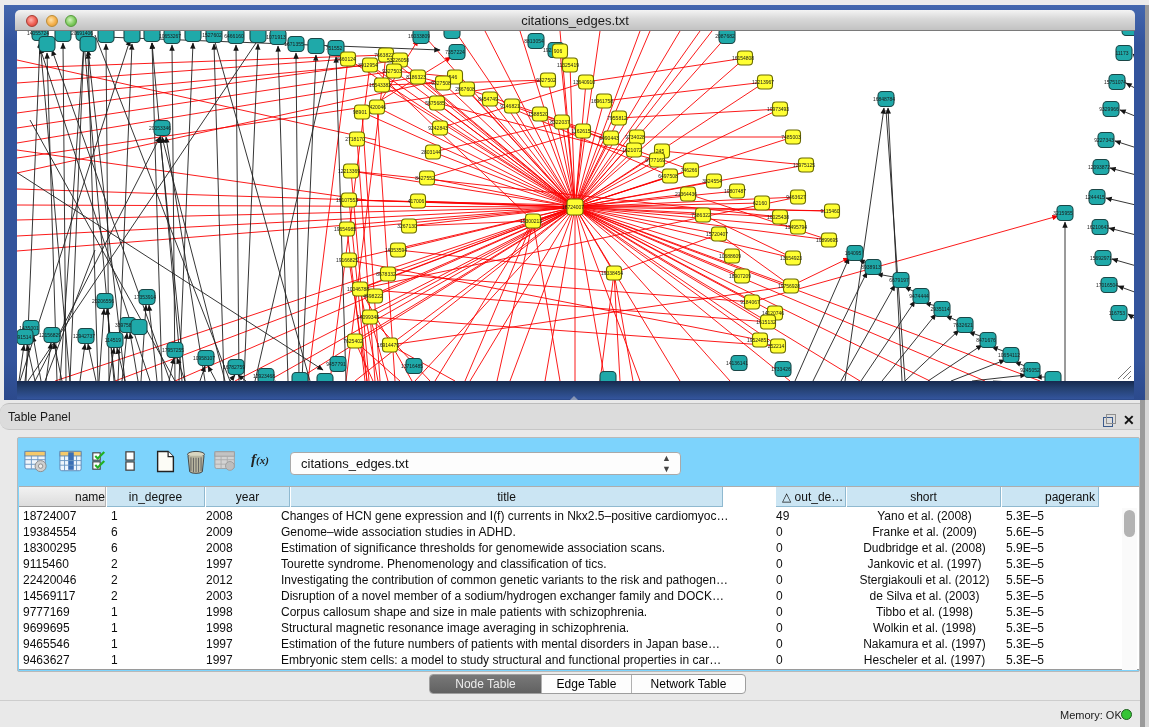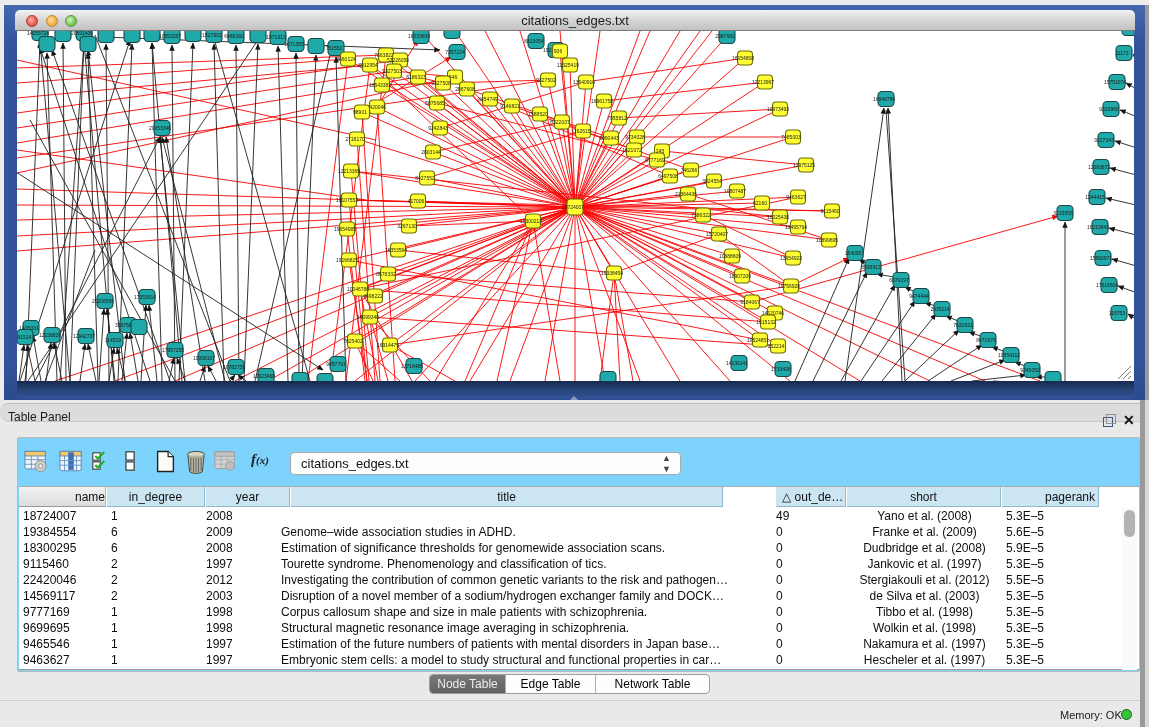--- a/index.html
+++ b/index.html
@@ -9,42 +9,42 @@
 #titlebar { position:absolute; left:15px; top:10px; width:1120px; height:21px;
   background:linear-gradient(180deg,#f4f4f4 0%,#d8d8d8 45%,#c2c2c2 100%);
   border-radius:5px 5px 0 0; border-bottom:1px solid #7a7a7a; }
 #titlebar .t { position:absolute; left:0; right:0; top:3px; text-align:center; font-size:13px; color:#1a1a1a; }
 .tl { position:absolute; top:5px; width:12px; height:12px; border-radius:6px; }
 #canvas { position:absolute; left:17px; top:31px; width:1117px; height:350px; background:#fff; overflow:hidden; }
 #shadow { position:absolute; left:17px; top:381px; width:1117px; height:18px;
   background:linear-gradient(180deg,#16294e 0%,#24406f 40%,#33549c 100%); }
 #notch { position:absolute; left:569px; top:396px; width:0; height:0; border-left:5px solid transparent; border-right:5px solid transparent; border-bottom:5px solid #8a97b5; }
 #bottom { position:absolute; left:0; top:400px; width:1149px; height:327px; background:#e9e9e9; }
-#tpbar { position:absolute; left:0; top:3px; width:1149px; height:19px; background:#dcdcdc; border-top:1px solid #bcbcbc; border-bottom:1px solid #c6c6c6;border-radius:9px; }
+#tpbar { position:absolute; left:0; top:3px; width:1149px; height:27px; background:#dcdcdc; border-top:1px solid #bcbcbc; border-bottom:1px solid #c6c6c6;border-radius:9px; }
 #tpbar .lbl { position:absolute; left:8px; top:6px; font-size:12px; color:#1a1a1a; }
 #float { position:absolute; left:1103px; top:10px; width:13px; height:13px; }
 #close { position:absolute; left:1123px; top:8px; font-size:14px; font-weight:bold; color:#111; }
 #inset { position:absolute; left:17px; top:37px; width:1123px; height:235px; background:#7dd3fc; border:1px solid #b9b9b9; border-radius:2px; }
 #toolbar { position:absolute; left:2px; top:4px; height:42px; }
 .ticon { position:absolute; top:7px; }
 #combo { position:absolute; left:270px; top:10px; width:391px; height:23px; background:#fdfdfd; border:1px solid #a9a9a9; border-radius:4px; font-size:13px; color:#111; line-height:21px; padding-left:10px; }
 #combo .arr { position:absolute; right:9px; top:0px; font-size:9px; color:#444; line-height:11px; }
 #tablewrap { position:absolute; left:1px; top:48px; width:1120px; height:184px; background:#fff; border-top:1px solid #adadad; border-bottom:1px solid #9a9a9a; }
 #thead { position:absolute; left:0; top:0; height:20px; width:1080px; }
 .th { position:absolute; top:0; height:20px; background:#cbe5f3; border-right:1px solid #8fb9d0; border-bottom:1px solid #8fb9d0; font-size:12px; color:#111; text-align:center; line-height:20px; }
 .tr { position:absolute; left:0; width:1080px; height:16px; font-size:12px; color:#0d0d0d; }
 .c { position:absolute; top:1px; white-space:nowrap; overflow:hidden; }
 .c0 { left:4px; width:80px; } .c1 { left:92px; width:90px; } .c2 { left:187px; width:85px; }
 .c3 { left:262px; width:488px; } .c4 { left:757px; width:72px; }
 .c5 { left:828px; width:155px; text-align:center; } .c6 { left:987px; width:95px; }
 #vscroll { position:absolute; left:1103px; top:21px; width:15px; height:162px; background:#fafafa; }
 #vthumb { position:absolute; left:2px; top:2px; width:11px; height:27px; background:#b3b3b3; border-radius:6px; }
 #tabs { position:absolute; left:429px; top:274px; height:20px; display:flex; border:1px solid #9e9e9e; border-radius:4px; overflow:hidden; background:#fdfdfd; }
 .tab { font-size:12px; line-height:19px; text-align:center; color:#000000; border-right:1px solid #b0b0b0; }
-.tab:nth-child(1) { width:76px; } .tab:nth-child(2) { width:90px; } .tab:nth-child(3) { width:113px; }
+.tab:nth-child(1) { width:112px; } .tab:nth-child(2) { width:90px; } .tab:nth-child(3) { width:113px; }
 .tab.sel { background:linear-gradient(180deg,#787878,#616161); color:#ececec; }
 .tab:last-child { border-right:none; }
 #mem { position:absolute; left:1060px; top:309px; font-size:11px; color:#1a1a1a; }
 #memdot { position:absolute; left:1121px; top:309px; width:11px; height:11px; border-radius:6px; background:#35c435; border:1.5px solid #1e5c1e; }
 #statline { position:absolute; left:0; top:300px; width:1140px; height:1px; background:#cdcdcd; }
 #brgray { position:absolute; left:1140px; top:0px; width:5px; height:327px; background:#9a9a9a; }
 #brlight { position:absolute; left:1145px; top:0px; width:4px; height:327px; background:#d8d8d8; }
 </style></head>
 <body>
 <div id="top">
@@ -681,20 +681,21 @@
       <div class="th" style="left:187px;width:84px;">year</div>
       <div class="th" style="left:272px;width:432px;">title</div>
       <div class="th" style="left:757px;width:70px;text-align:left;padding-left:6px;">△ out_de…</div>
       <div class="th" style="left:828px;width:154px;">short</div>
       <div class="th" style="left:983px;width:97px;padding-left:40px;">pagerank</div>
     </div>
     <div class="tr" style="top:21px;">
           <div class="c c0">18724007</div>
           <div class="c c1">1</div>
           <div class="c c2">2008</div>
+          <div class="c c3">Changes of HCN gene expression and I(f) currents in Nkx2.5–positive cardiomyoc…</div>
           <div class="c c4">49</div>
           <div class="c c5">Yano et al. (2008)</div>
           <div class="c c6">5.3E–5</div>
         </div>
         <div class="tr" style="top:37px;">
           <div class="c c0">19384554</div>
           <div class="c c1">6</div>
           <div class="c c2">2009</div>
           <div class="c c3">Genome–wide association studies in ADHD.</div>
           <div class="c c4">0</div>

